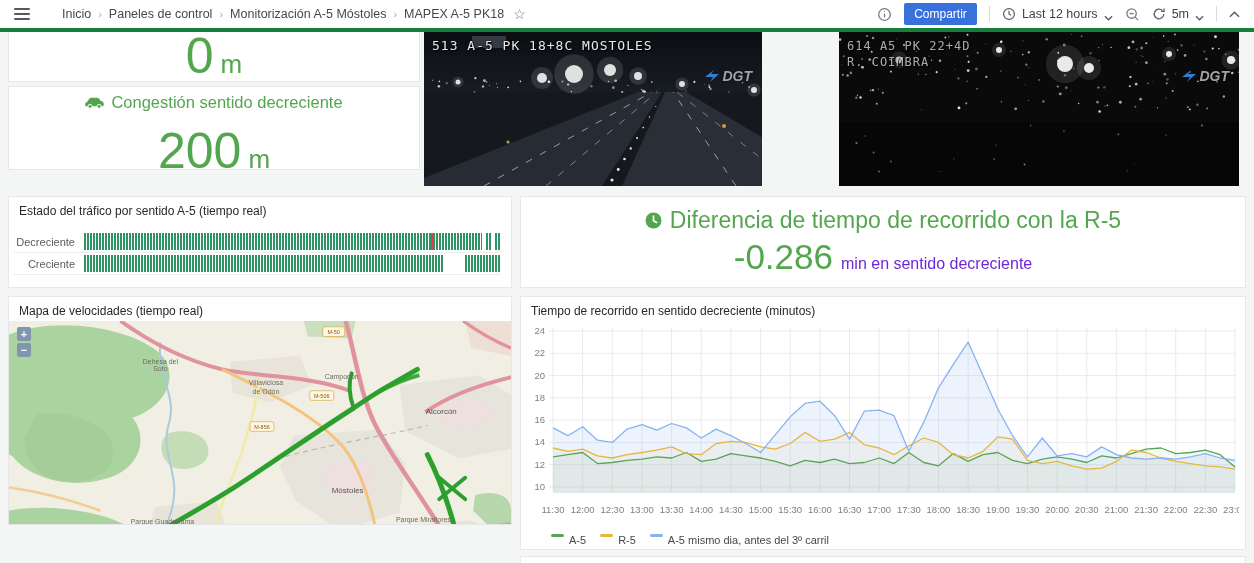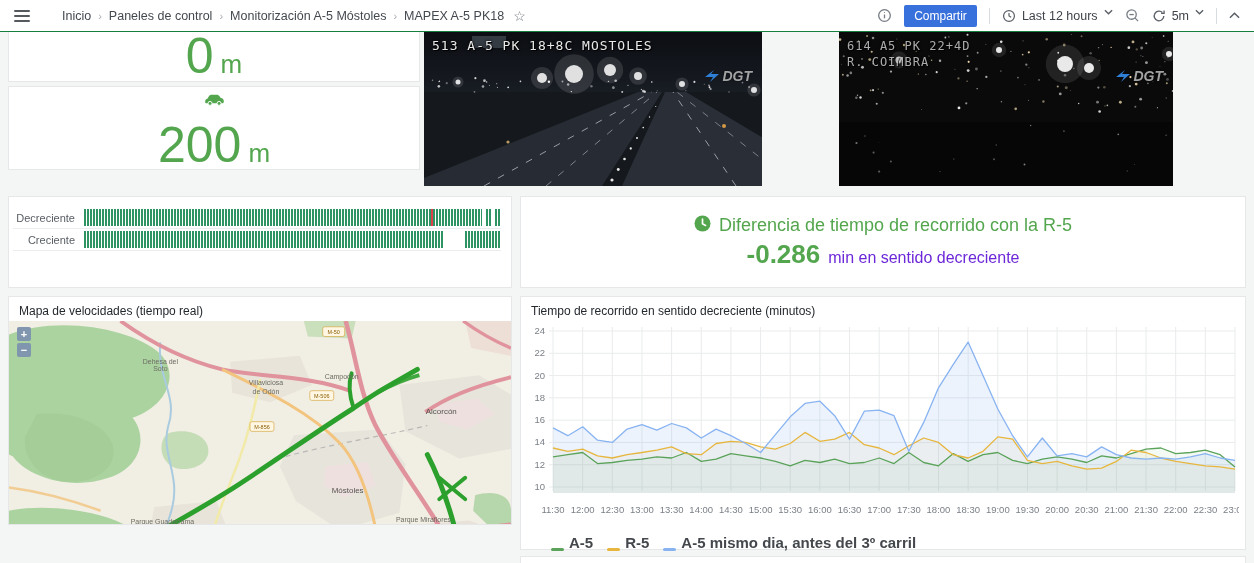--- a/index.html
+++ b/index.html
@@ -1,27 +1,27 @@
 <!DOCTYPE html>
 <html><head>
 <meta charset="utf-8">
 <style>
   html,body{margin:0;padding:0;width:1254px;height:563px;overflow:hidden;
     background:#f4f5f5;font-family:"Liberation Sans",sans-serif;}
   .nav{position:absolute;left:0;top:0;width:1254px;height:32px;background:#fff;
-    border-bottom:1px solid #15803d;display:flex;align-items:center;box-sizing:border-box;
+    border-bottom:4px solid #15803d;display:flex;align-items:center;box-sizing:border-box;
     padding:12px 14px;color:#44494f;font-size:12.5px;z-index:5;}
   .crumb{color:#44494f;cursor:pointer;white-space:nowrap;}
   .crumb-sep{color:#a8adb3;margin:0 7px;font-size:11px;}
   .nav-right{margin-left:auto;display:flex;align-items:center;gap:12px;}
   .icon-btn{display:flex;align-items:center;justify-content:center;color:#767c83;cursor:pointer;}
   .share-btn{background:#3871dc;color:#fff;font-size:12px;padding:4px 10px;border-radius:2px;
     border:none;cursor:pointer;font-family:inherit;}
   .vdiv{width:1px;height:16px;background:#d9dcdf;}
-  .timepick{display:flex;align-items:flex-start;gap:6px;color:#3f444a;font-size:12.5px;cursor:pointer;}
+  .timepick{display:flex;align-items:flex-end;gap:6px;color:#3f444a;font-size:12.5px;cursor:pointer;}
   .panel{position:absolute;background:#fff;border:1px solid #e5e7e9;box-sizing:border-box;}
   .panel-title{font-size:12px;font-weight:500;color:#24292e;padding:7px 10px 3px 10px;white-space:nowrap;
     overflow:hidden;text-overflow:ellipsis;}
   .green{color:#53a64e;}
   .bigstat{display:flex;align-items:baseline;justify-content:center;}
   .bigstat .val{font-size:50px;font-weight:500;color:#53a64e;line-height:1;}
   .bigstat .unit{font-size:26px;font-weight:500;color:#53a64e;margin-left:7px;}
   .stat-title{display:flex;align-items:center;justify-content:center;gap:7px;
     color:#53a64e;font-size:16.5px;margin-top:6px;}
   .cam{overflow:hidden;background:#0c0e12;border:none;}
@@ -34,29 +34,29 @@
     color:#a3a3a3;font-style:italic;font-weight:bold;font-size:14px;
     text-shadow:0 0 2px rgba(0,0,0,.6);margin-top:32px;}
   .strip-rows{padding:10px 10px 0 4px;}
   .strip-row{display:flex;align-items:center;height:21px;border-bottom:1px solid #ebedee;}
   .strip-label{width:62px;text-align:right;padding-right:9px;font-size:11px;color:#585d63;flex:none;}
   .strip-track{position:relative;flex:1;height:17px;}
   .seg{position:absolute;top:0;bottom:0;}
   .seg.green{background:repeating-linear-gradient(90deg,#2e9464 0px,#2e9464 2px,#ffffff 2px,#ffffff 3px);}
   .seg.red{background:#e0404c;}
   .dif-body{display:flex;flex-direction:column;align-items:center;justify-content:center;height:100%;}
-  .dif-title{display:flex;align-items:flex-start;gap:8px;color:#53a64e;font-size:18px;}
+  .dif-title{display:flex;align-items:center;gap:8px;color:#53a64e;font-size:23px;}
   .dif-value{display:flex;align-items:baseline;gap:8px;margin-top:4px;}
-  .dif-value .v{font-size:26px;font-weight:700;color:#53a64e;line-height:1.1;}
+  .dif-value .v{font-size:35px;font-weight:400;color:#53a64e;line-height:1.1;}
   .dif-value .s{font-size:16px;font-weight:500;color:#6d28d9;}
   .map-zoom{position:absolute;left:8px;top:30px;display:flex;flex-direction:column;gap:2px;z-index:3;}
   .map-zoom .zb{width:14px;height:14px;background:#8095ae;color:#fff;font-size:11px;line-height:14px;
     text-align:center;border-radius:2px;cursor:pointer;font-weight:bold;}
   .legend{display:flex;align-items:center;gap:14px;padding:1px 0 0 30px;}
-  .legend-item{display:flex;align-items:flex-end;gap:5px;font-size:15px;color:#44484d;cursor:pointer;font-weight:bold;}
+  .legend-item{display:flex;align-items:flex-start;gap:5px;font-size:11px;color:#44484d;cursor:pointer;}
   .legend-swatch{width:13px;height:3px;border-radius:2px;}
   .maplabel{fill:#6b6b62;font-size:7px;font-family:"Liberation Sans",sans-serif;}
   .maplabel.big{font-size:8px;fill:#55554e;}
   .shield rect{fill:#fff7e3;stroke:#cf9b2a;stroke-width:0.6;}
   .shield text{fill:#8a5a00;font-size:5.5px;font-family:"Liberation Sans",sans-serif;}
 </style>
 </head>
 <body>
 
 <div class="nav">
@@ -131,20 +131,21 @@
   </div>
 </div>
 
 <div class="panel" style="left:8px;top:86px;width:412px;height:84px;">
   <div class="stat-title">
     <svg width="19" height="13" viewBox="0 0 20 13" fill="#53a64e">
       <path d="M1.5 10.5c-.8 0-1.3-.6-1.3-1.5 0-1.8.7-3 2.3-3.2l1.4-2.4C4.6 2.2 5.6 1.6 7 1.6h5.2c1.4 0 2.5.5 3.3 1.7l1.1 1.7c2 .3 3.2 1.3 3.2 3.3 0 1.2-.5 2.2-1.4 2.2H1.5z"></path>
       <circle cx="5.3" cy="10.6" r="2.1" fill="#53a64e" stroke="#fff" stroke-width="1"></circle>
       <circle cx="14.8" cy="10.6" r="2.1" fill="#53a64e" stroke="#fff" stroke-width="1"></circle>
     </svg>
+    <span>Congestión sentido decreciente</span>
   </div>
   <div class="bigstat" style="margin-top:14px;">
     <span class="val">200</span>
     <span class="unit">m</span>
   </div>
 </div>
 
 <div class="panel cam" style="left:424px;top:30px;width:338px;height:156px;text-align:right;">
   <svg width="406" height="156" viewBox="0 0 406 156">
     <defs>
@@ -242,21 +243,21 @@
   </svg>
   <div class="cam-overlay">513 A-5 PK 18+8C MOSTOLES</div>
   <div class="dgt">
     <svg width="14" height="12" viewBox="0 0 14 12" fill="#2f7fd6">
         <path d="M0 7 L8 7 L5 12 L14 4 L6 4 L9 0 Z"></path>
       </svg>
     <span>DGT</span>
   </div>
 </div>
 
-<div class="panel cam" style="left:839px;top:30px;width:334px;height:156px;">
+<div class="panel cam" style="left:839px;top:30px;width:400px;height:156px;">
   <svg width="406" height="156" viewBox="0 0 406 156">
     <rect width="406" height="156" fill="#0a0a0b"></rect>
     <rect y="92" width="406" height="64" fill="#060607"></rect>
     <g id="cam2-glows">
         <circle cx="226" cy="34" r="19.2" fill="#ffffff" opacity="0.1"></circle>
         <circle cx="226" cy="34" r="8" fill="#ffffff" opacity="0.9"></circle>
         <circle cx="250" cy="38" r="12" fill="#ffffff" opacity="0.1"></circle>
         <circle cx="250" cy="38" r="5" fill="#ffffff" opacity="0.9"></circle>
         <circle cx="60" cy="30" r="8.4" fill="#ffffff" opacity="0.1"></circle>
         <circle cx="60" cy="30" r="3.5" fill="#ffffff" opacity="0.9"></circle>
@@ -444,20 +445,21 @@
   </div>
   <div class="dgt">
     <svg width="14" height="12" viewBox="0 0 14 12" fill="#2f7fd6">
         <path d="M0 7 L8 7 L5 12 L14 4 L6 4 L9 0 Z"></path>
       </svg>
     <span>DGT</span>
   </div>
 </div>
 
 <div class="panel" style="left:8px;top:196px;width:504px;height:92px;">
+  <div class="panel-title">Estado del tráfico por sentido A-5 (tiempo real)</div>
   <div class="strip-rows" id="strip-rows">
       <div class="strip-row">
         <div class="strip-label">Decreciente</div>
         <div class="strip-track">
           <div class="seg green" style="left: 0%; width: 83.2%;"></div>
           <div class="seg red" style="left: 83.2%; width: 0.5%;"></div>
           <div class="seg green" style="left: 83.7%; width: 11.8%;"></div>
           <div class="seg green" style="left: 96.4%; width: 1.2%;"></div>
           <div class="seg green" style="left: 98.6%; width: 1.4%;"></div>
         </div>

